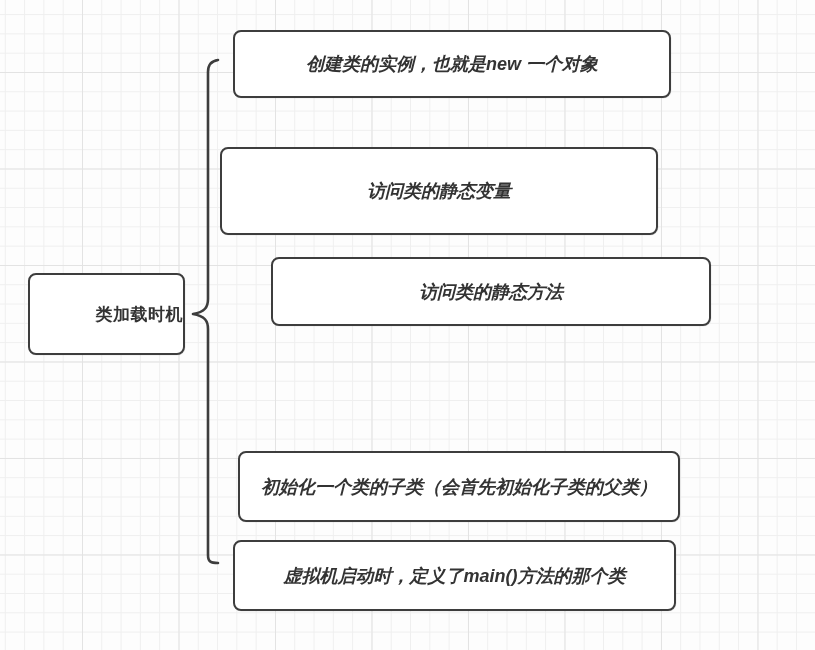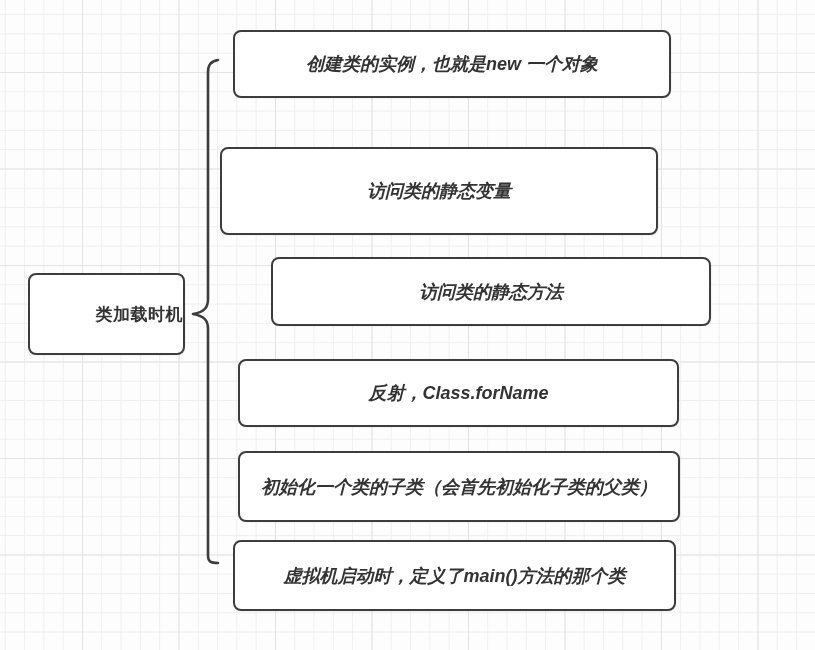--- a/index.html
+++ b/index.html
@@ -80,23 +80,20 @@
   </div>
 
   <div class="node child c2">
     <span>访问类的静态变量</span>
   </div>
 
   <div class="node child c3">
     <span>访问类的静态方法</span>
   </div>
 
-  <div class="node child c4">
-    <span>反射，Class.forName</span>
-  </div>
 
   <div class="node child c5">
     <span>初始化一个类的子类（会首先初始化子类的父类）</span>
   </div>
 
   <div class="node child c6">
     <span>虚拟机启动时，定义了main()方法的那个类</span>
   </div>
 
 </div>

